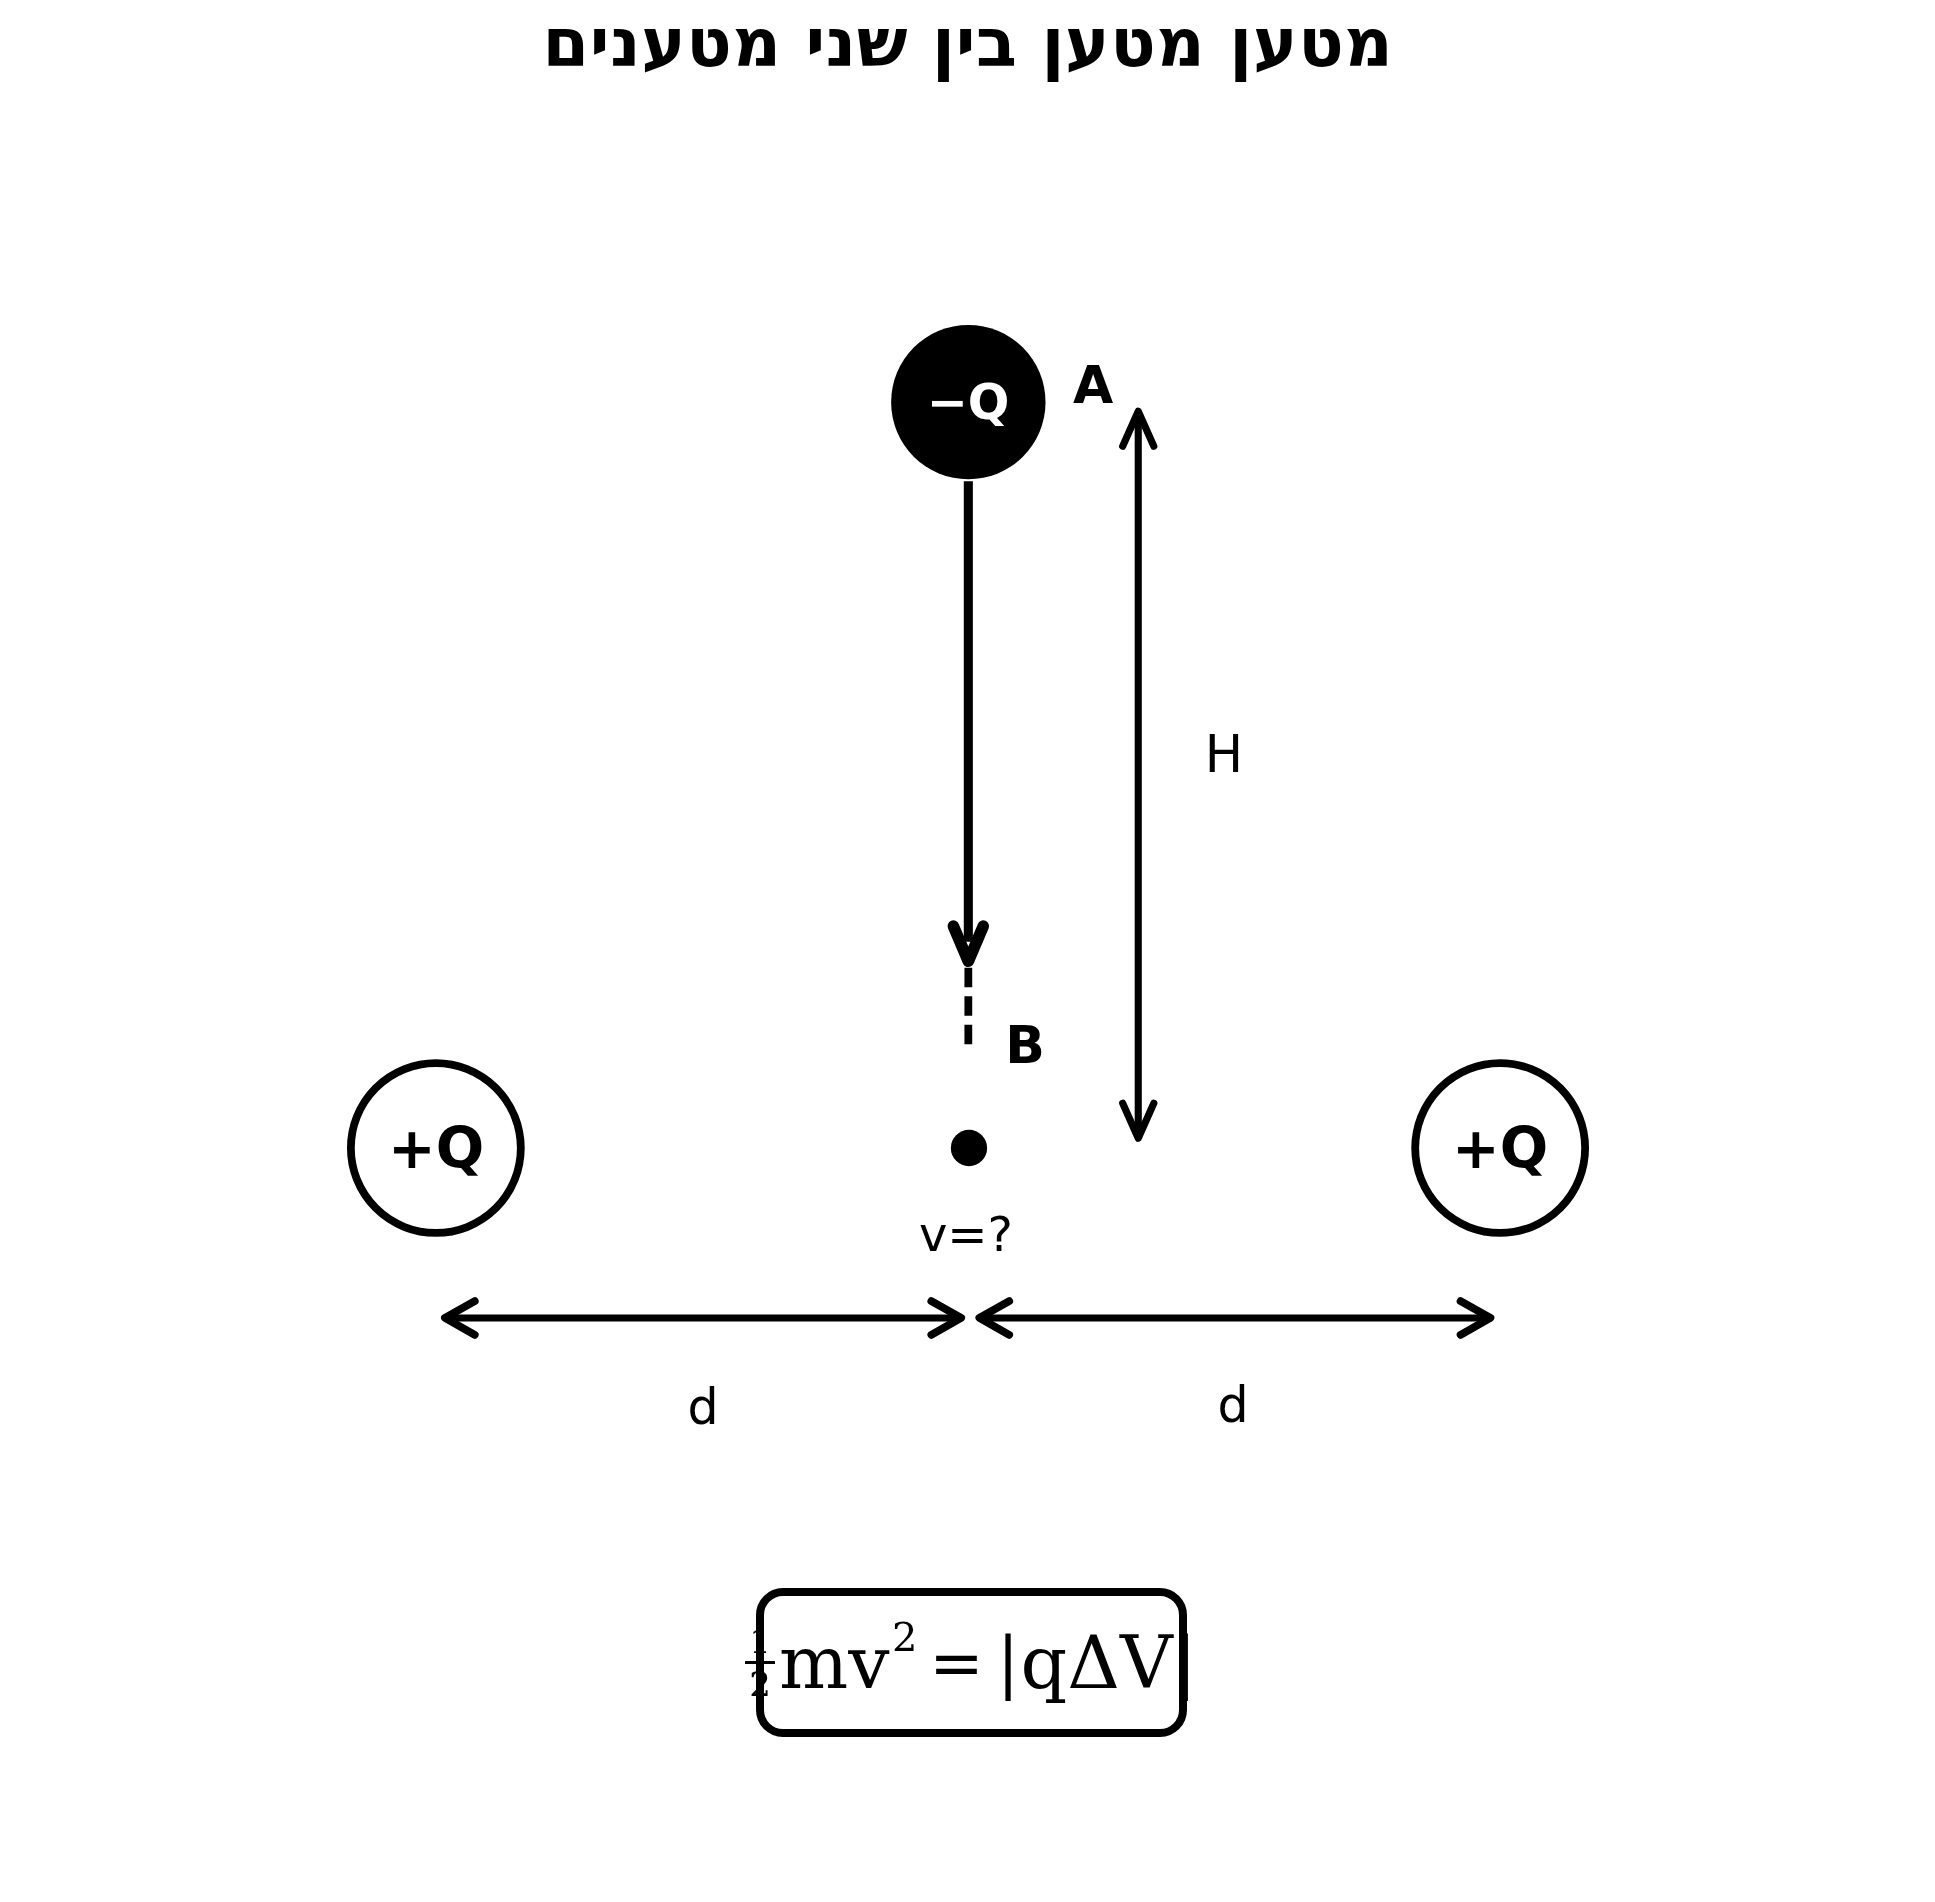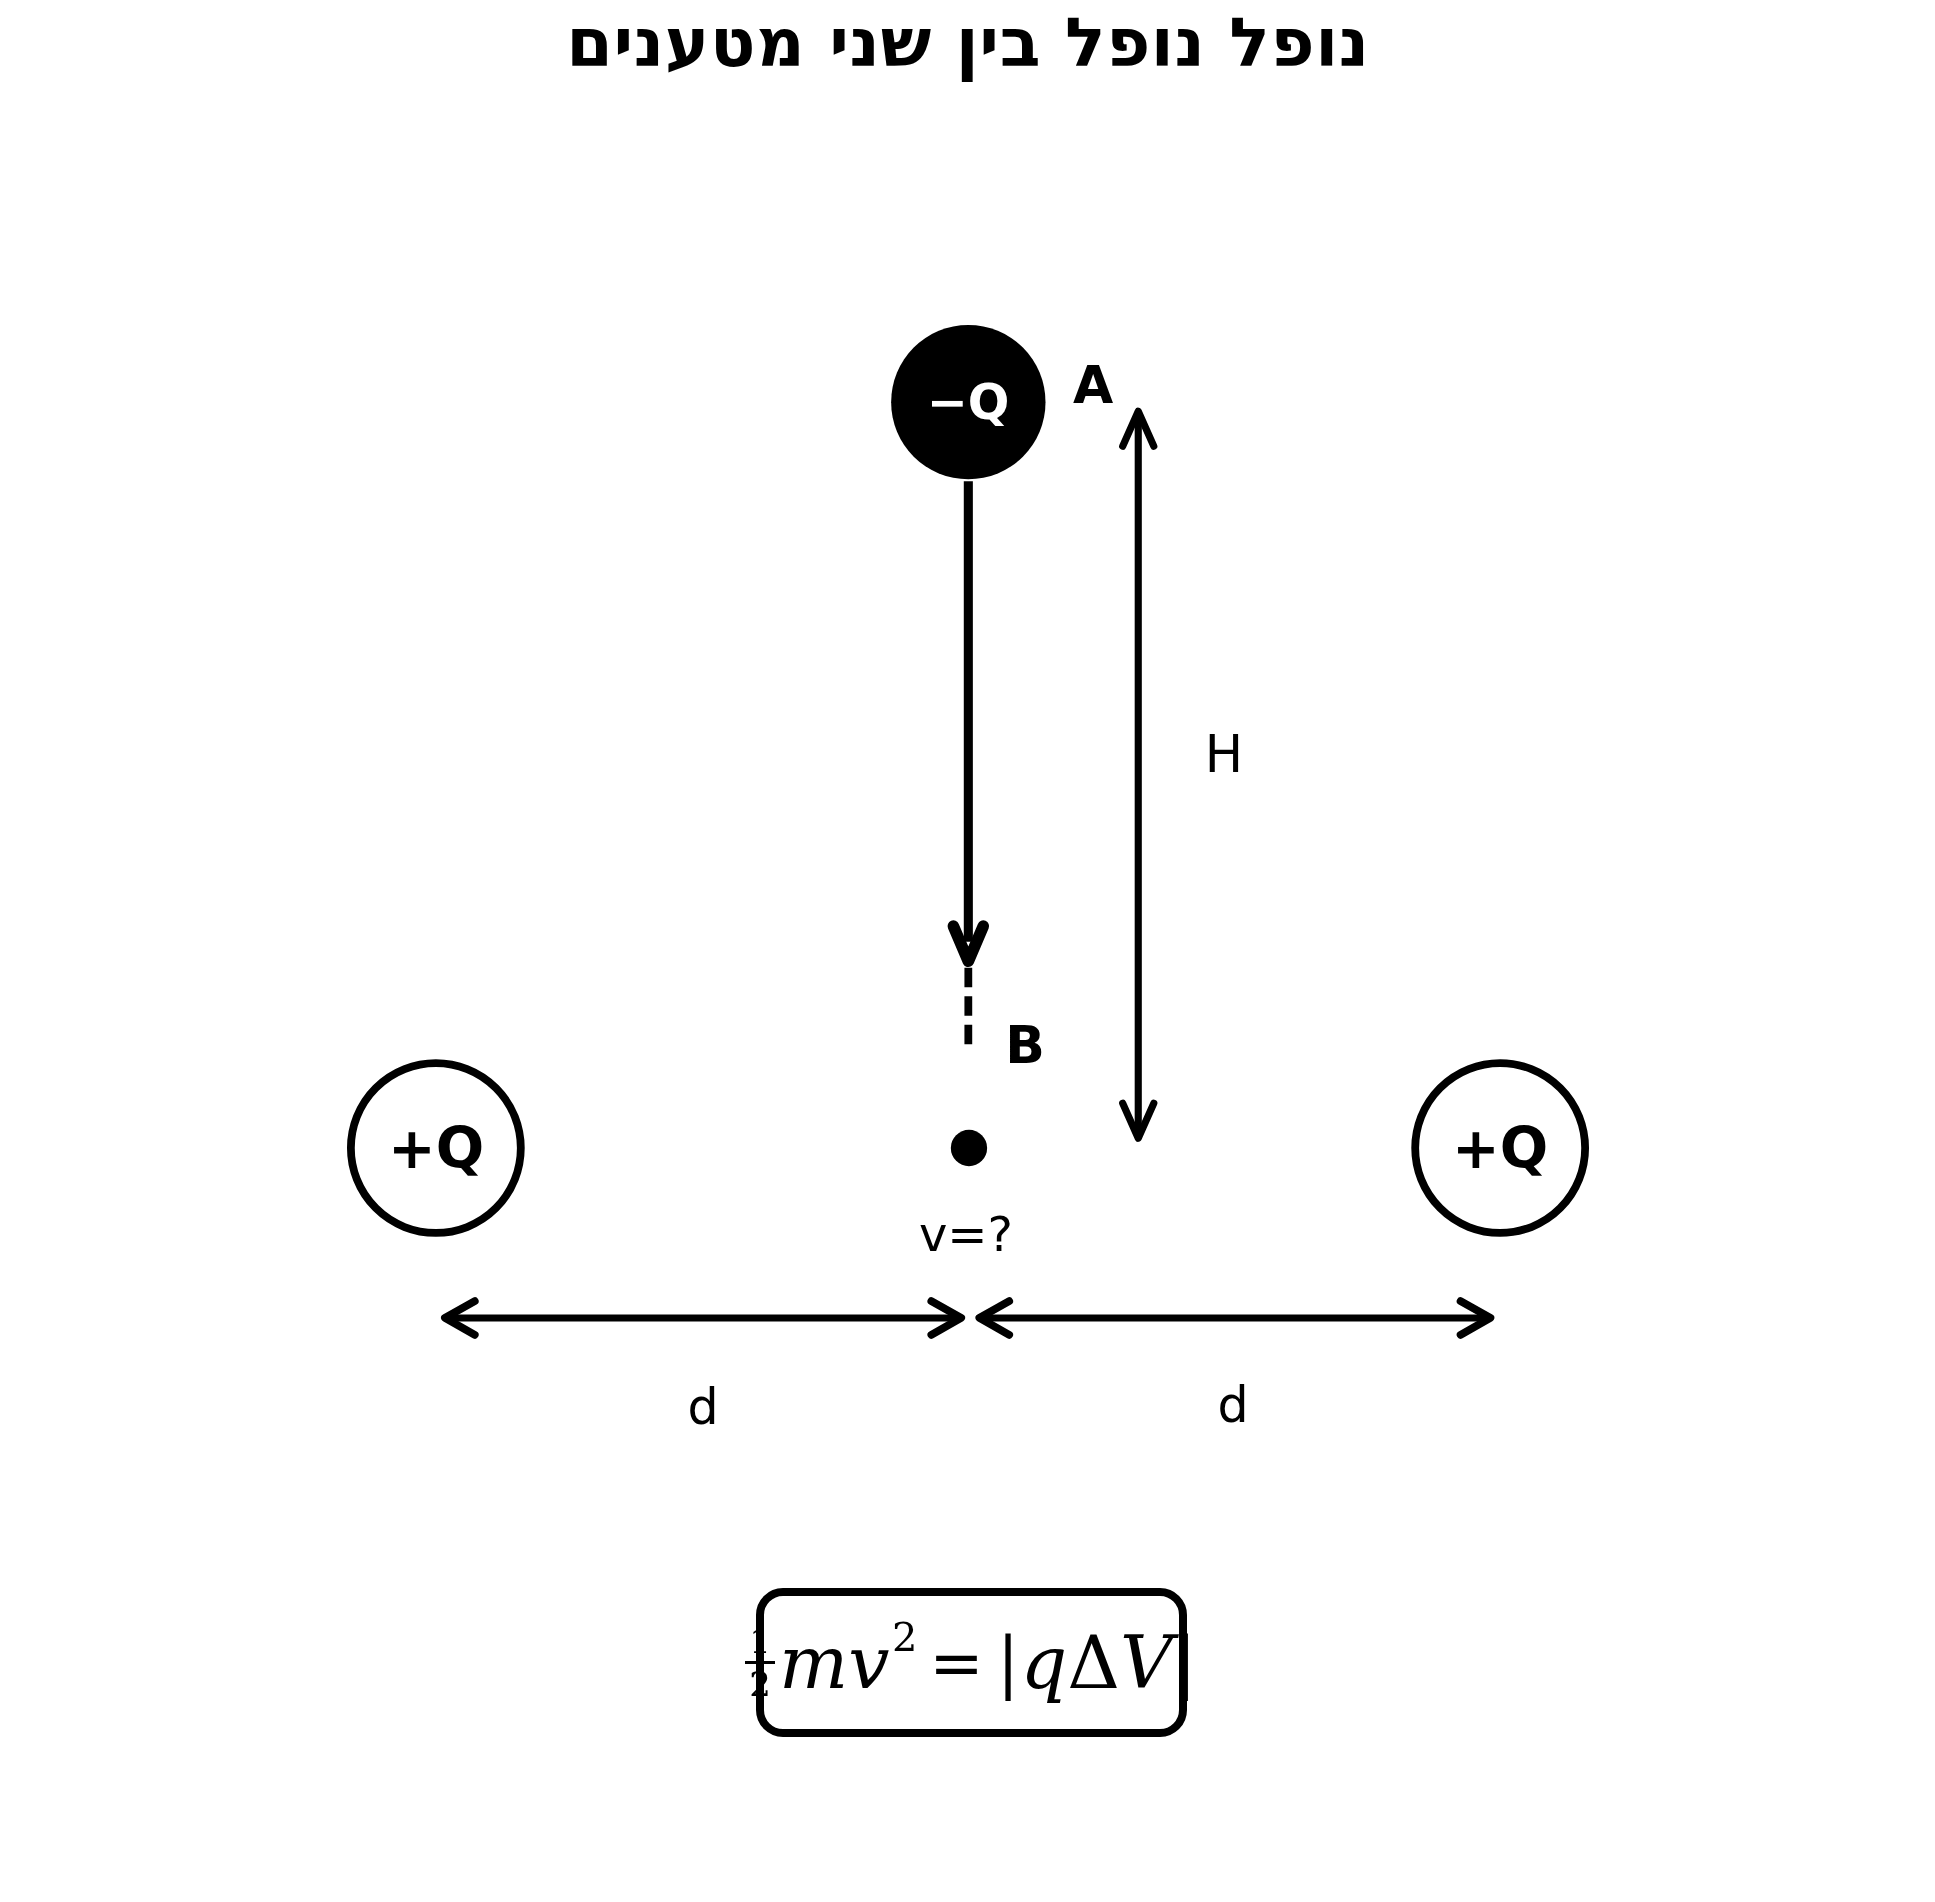--- a/index.html
+++ b/index.html
@@ -66,38 +66,38 @@
     flex-direction: column;
     align-items: center;
     font-size: 34px;
     margin-right: 3.9px;
   }
   .formula .frac .bar {
     width: 30px; height: 3.9px;
     background: #000;
     margin: 2.6px 0;
   }
-  .formula .ital { font-style: italic; }
+  .formula .ital { }
   .formula sup {
     font-size: 40px;
     vertical-align: super;
     position: relative;
     top: -25px;
     margin-left: 2.6px;
   }
   .formula .eq { margin: 0 11.7px; font-size: 65px; }
   .formula .bar-glyph { font-size: 67px; margin: 0 1.3px; }
   .formula .delta { font-style: normal; }
 </style>
 </head>
 <body>
 
 <div id="canvas">
 
-  <div id="title">נופל נופל בין שני מטענים</div>
+  <div id="title">מטען מטען בין שני מטענים</div>
 
   <svg class="diagram" width="1936" height="1903" viewBox="0 0 2985 2934">
 
     <circle cx="1493" cy="620" r="119" fill="#000"></circle>
 
     <line x1="1493" y1="742" x2="1493" y2="1452" stroke="#000" stroke-width="14"></line>
 
     <polyline points="1470,1428 1493,1482 1516,1428" fill="none" stroke="#000" stroke-width="18" stroke-linecap="round" stroke-linejoin="round"></polyline>
 
     <line x1="1493" y1="1492" x2="1493" y2="1616" stroke="#000" stroke-width="12" stroke-dasharray="30 14"></line>

